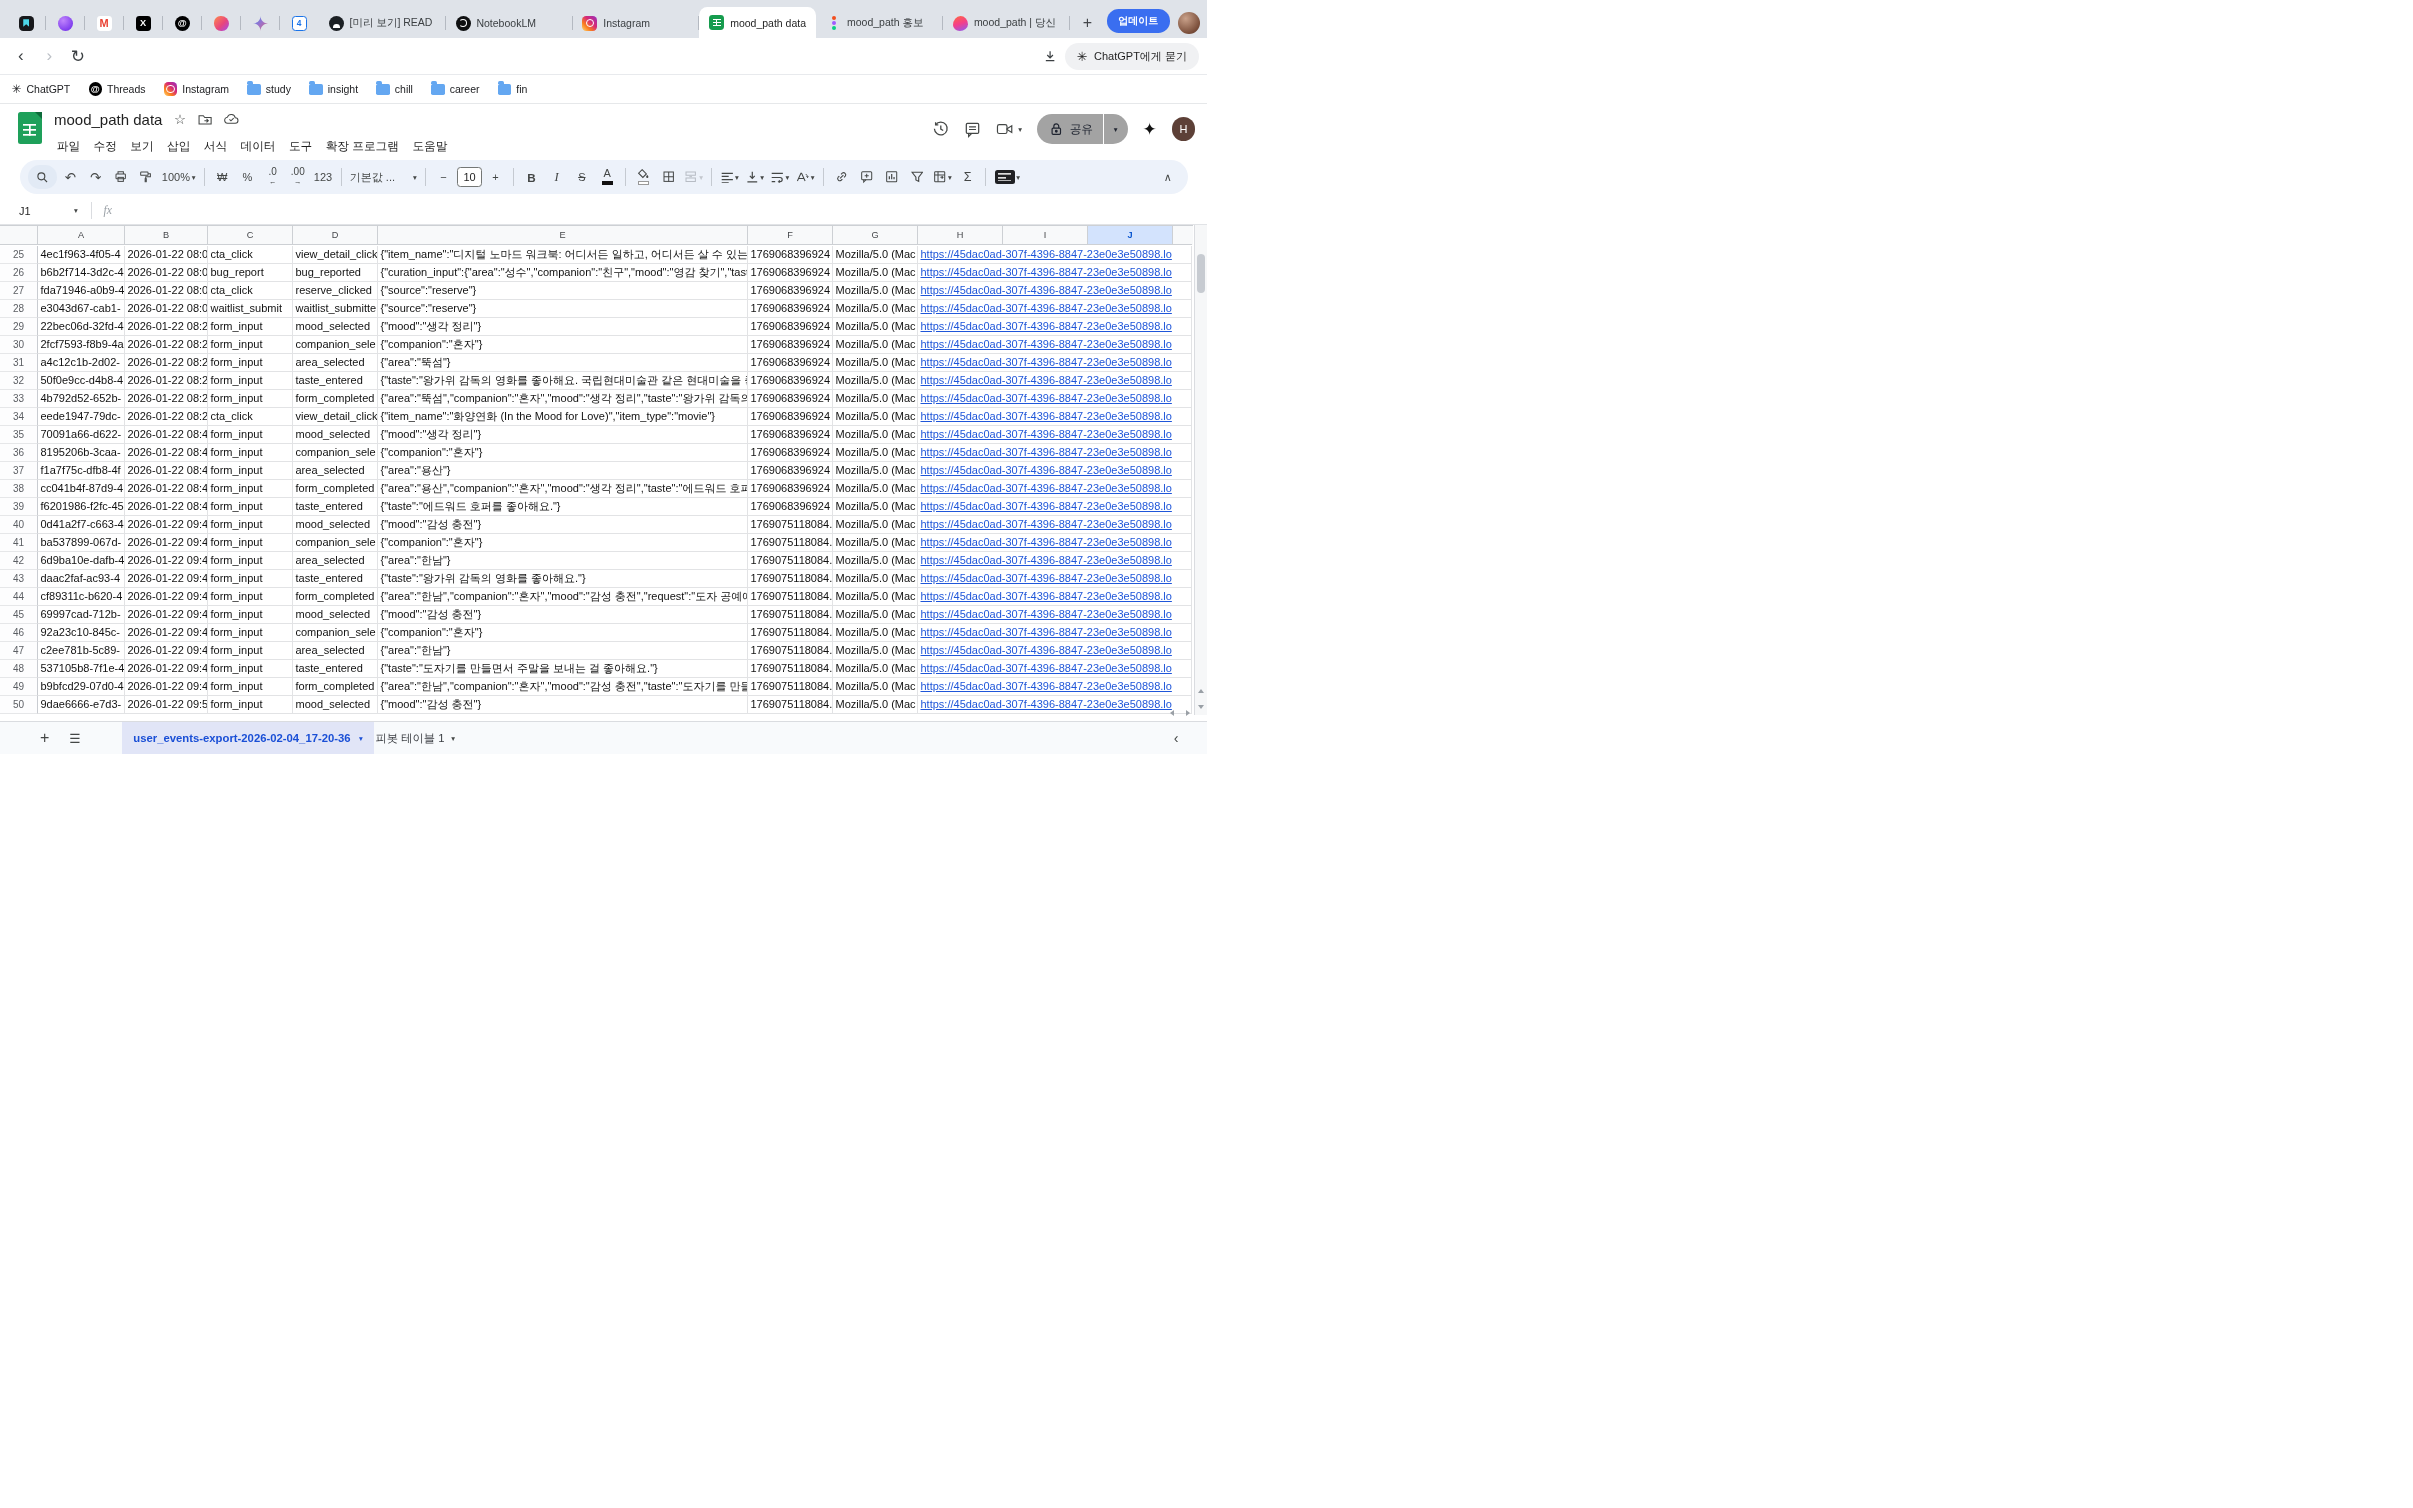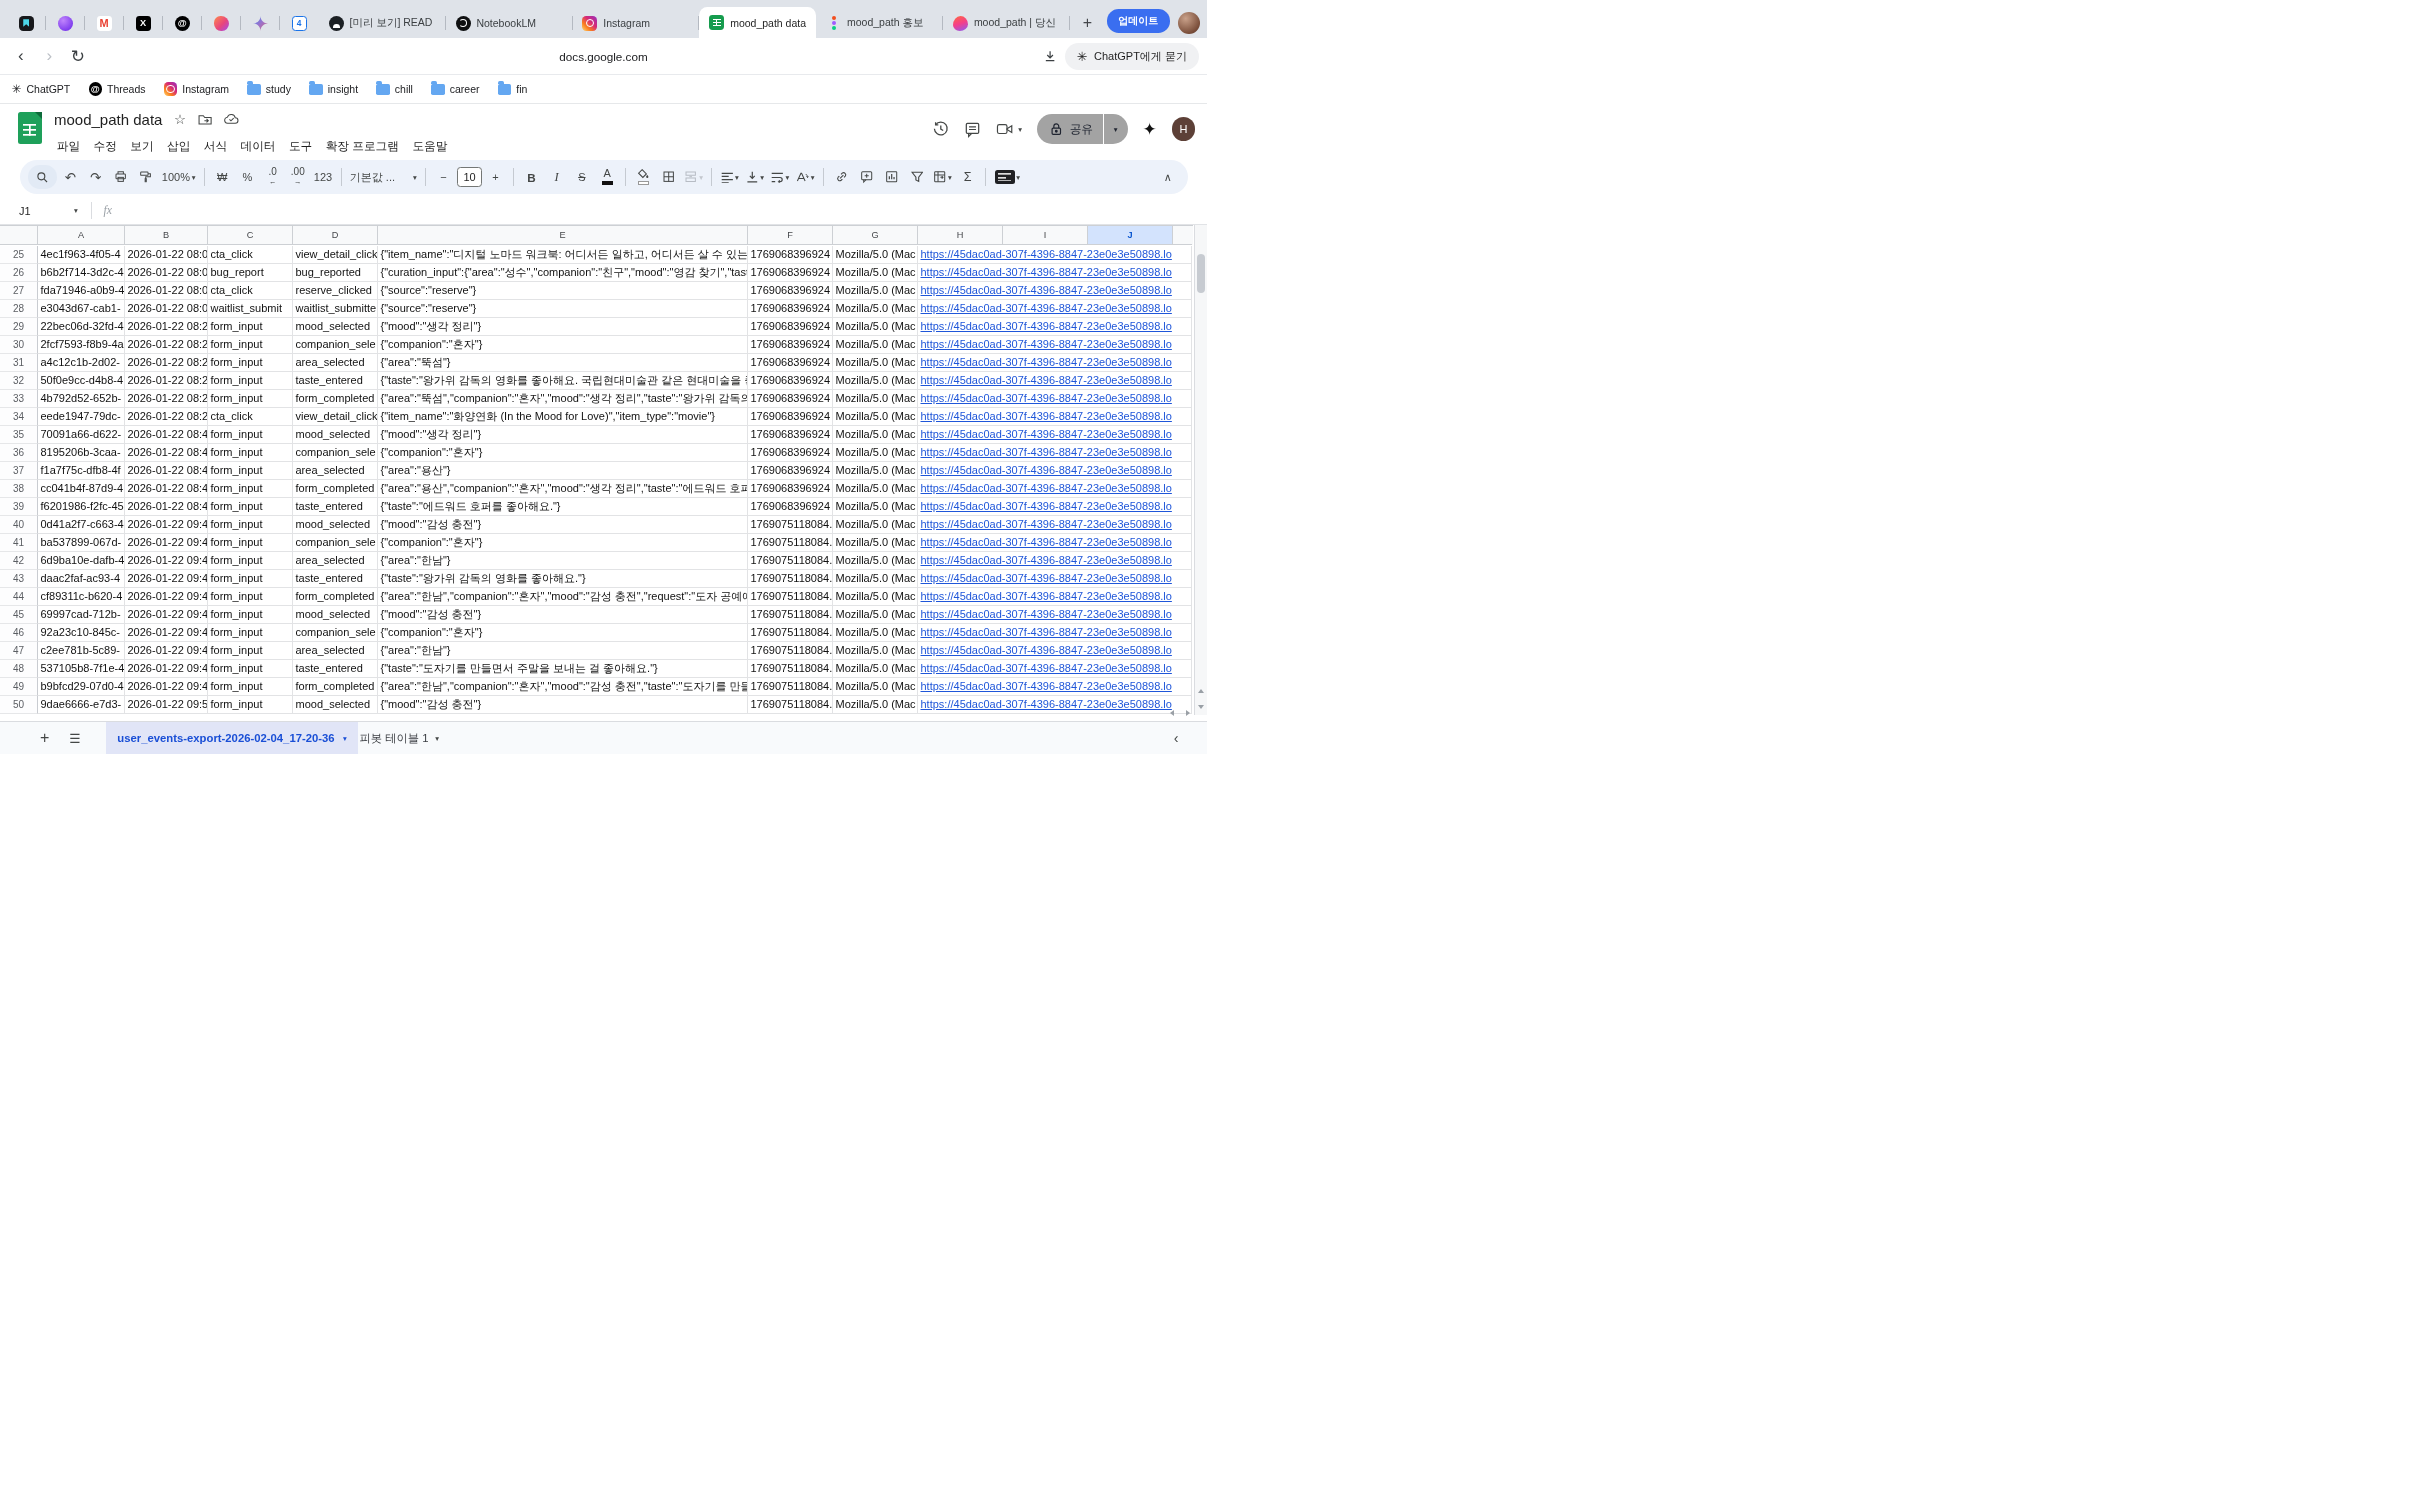--- a/index.html
+++ b/index.html
@@ -139,21 +139,21 @@
   .tri-dn { width:0;height:0;border-left:3.4px solid transparent;border-right:3.4px solid transparent;border-top:4.2px solid #9aa0a6; }
   .tri-l  { width:0;height:0;border-top:3.4px solid transparent;border-bottom:3.4px solid transparent;border-right:4.2px solid #9aa0a6; }
   .tri-r  { width:0;height:0;border-top:3.4px solid transparent;border-bottom:3.4px solid transparent;border-left:4.2px solid #9aa0a6; }
   .hstrip { position:absolute; left:0; top:715px; width:1207px; height:6.7px; background:#fff; border-bottom:0.8px solid #dadce0; }
   .harrows { position:absolute; right:17px; top:-5px; display:flex; gap:11.7px; }
 
   
   .statusbar { position:absolute; left:0; top:722px; width:1207px; height:32px; background:#f8fafc; display:flex; align-items:center; }
   .sb-plus { font-size:16px; color:#444746; margin-left:40px; }
   .sb-menu { font-size:12.6px; color:#444746; margin-left:20px; }
-  .sheet-chip { margin-left:25px; background:#e1e5f7; height:32px; display:flex; align-items:center; gap:8.4px; padding:0 11.7px; color:#1a4fd6; font-size:11.3px; font-weight:bold; }
+  .sheet-chip { margin-left:41px; background:#e1e5f7; height:32px; display:flex; align-items:center; gap:8.4px; padding:0 11.7px; color:#1a4fd6; font-size:11.3px; font-weight:bold; }
   .sheet-chip .caret { color:#1a4fd6; }
   .pivot-tab { margin-left:1px; display:flex; align-items:center; gap:6.7px; font-size:11.3px; color:#3a3d42; }
   .sb-collapse { margin-left:auto; margin-right:28.5px; font-size:14.2px; color:#444746; }
 </style>
 </head>
 <body>
 
 <div id="app">
 
   <div class="tabstrip">
@@ -222,21 +222,20 @@
     </div>
     <div class="newtab">+</div>
     <div class="update">업데이트</div>
     <div class="fv fv-avatar"></div>
   </div>
 
   <div class="addressbar">
     <span class="nav-glyph" style="margin-left:6.7px">‹</span>
     <span class="nav-glyph dis">›</span>
     <span class="nav-glyph">↻</span>
-    <div class="url">docs.google.com</div>
     <div class="ab-right">
       <span class="hicon">
         <svg width="14.2" height="14.2" viewBox="0 0 20 20" fill="none" stroke="#3c4043" stroke-width="1.7">
             <path d="M10 3v9M6 8.5l4 4 4-4M4 16.5h12"></path>
           </svg>
       </span>
       <div class="askgpt">
         <span style="font-size:12.6px">✳</span>
         <span>ChatGPT에게 묻기</span>
       </div>

